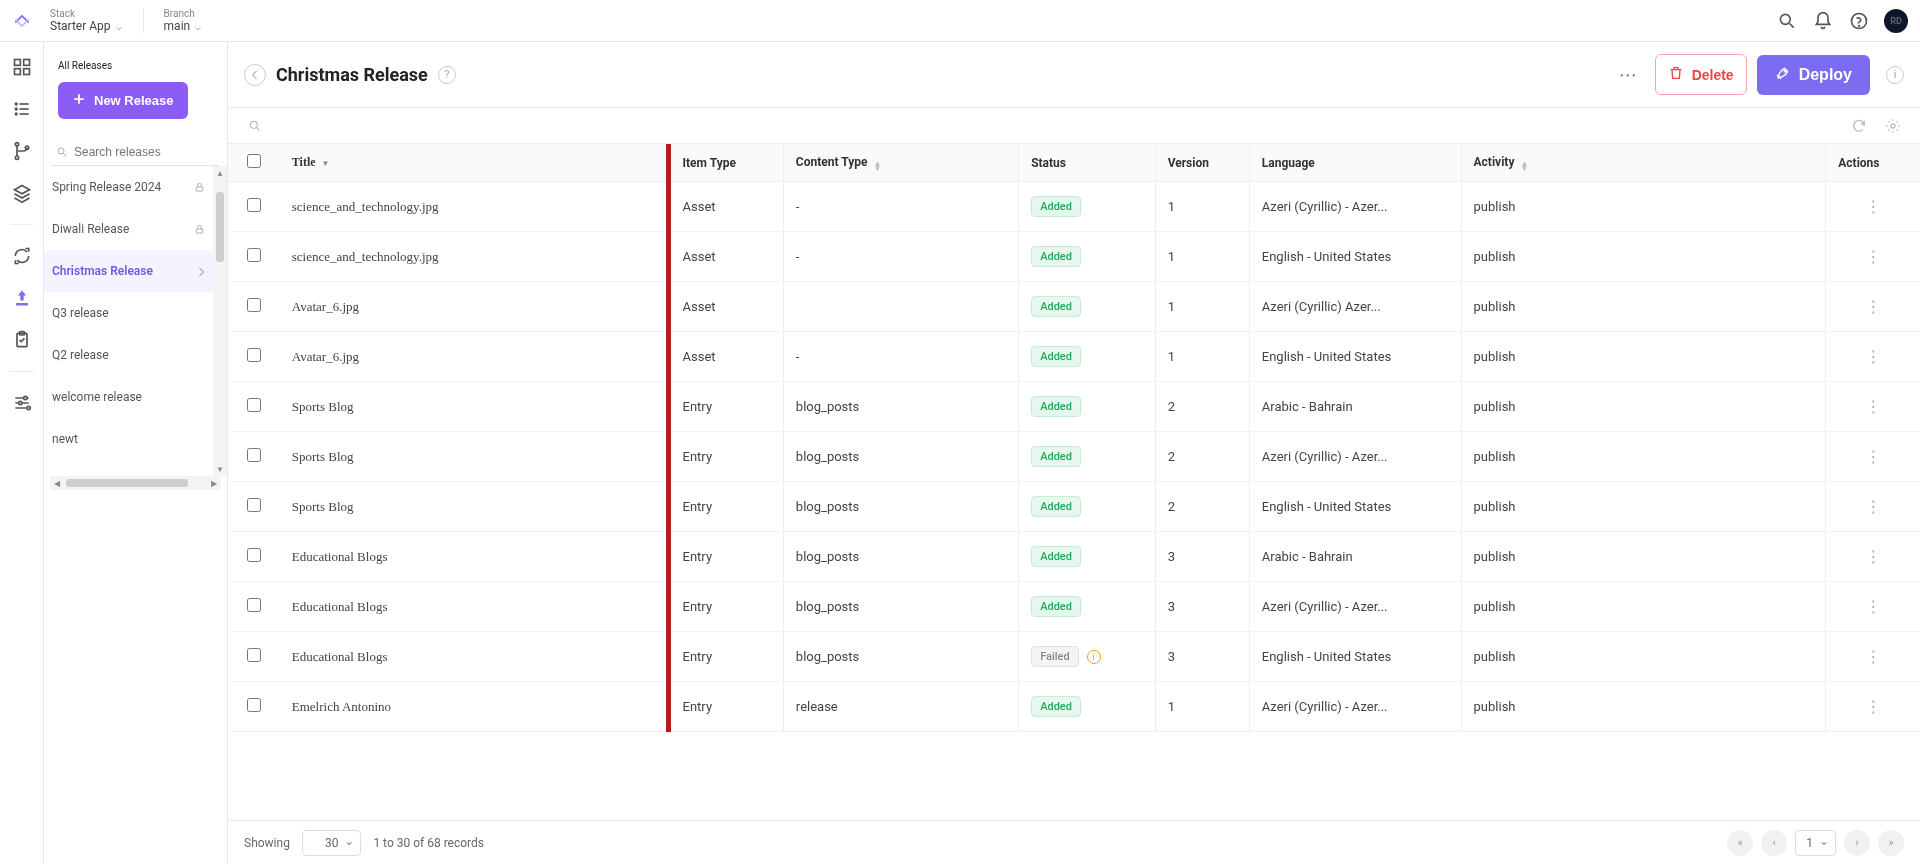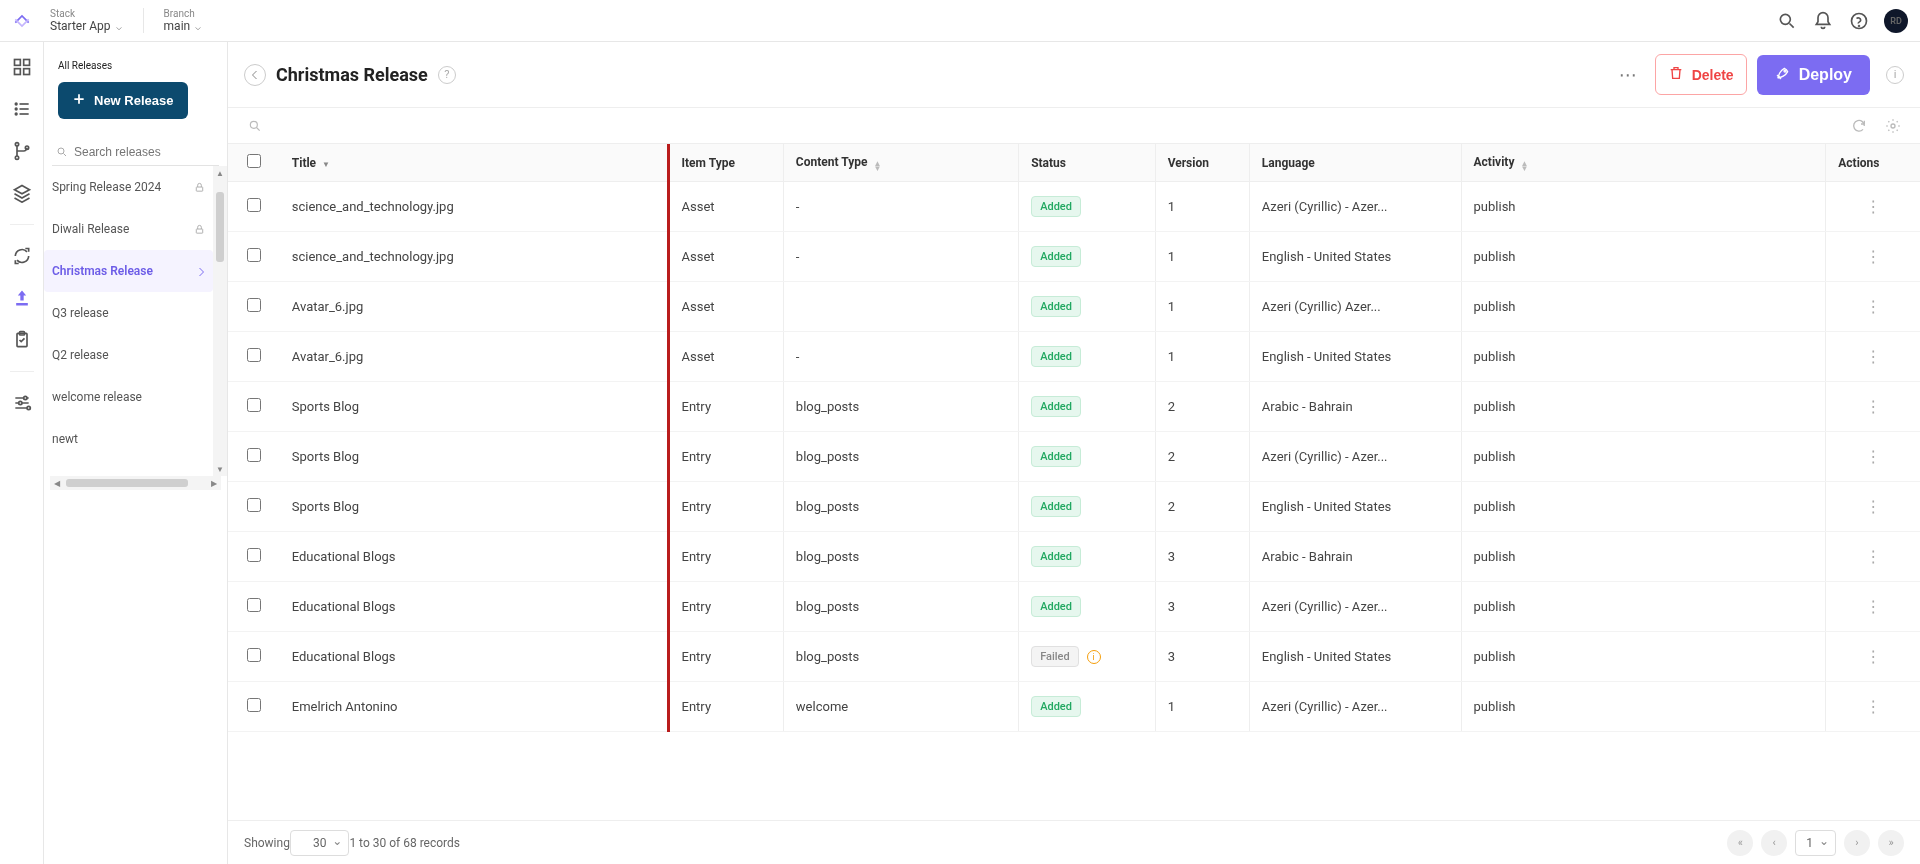--- a/index.html
+++ b/index.html
@@ -20,21 +20,21 @@
 .main { display: flex; height: calc(100vh - 42px); }
 
 
 .nav-rail { width: 44px; border-right: 1px solid #e7e7e7; display: flex; flex-direction: column; align-items: center; padding-top: 14px; gap: 20px; }
 .nav-rail .icon-btn { width: 22px; height: 22px; }
 
 
 .release-panel { width: 184px; border-right: 1px solid #e7e7e7; display: flex; flex-direction: column; }
 .release-panel-header { padding: 18px 14px 10px; }
 .release-panel-title { font-size: 10px; font-weight: 400; color: #222; margin-bottom: 11px; }
-.new-release-btn { background: #0c4a6e; color: #fff; border: none; border-radius: 6px; padding: 10px 14px; font-size: 13px; font-weight: 600; display: flex; align-items: center; gap: 8px; cursor: pointer; }
+.new-release-btn { background: #8b5cf6; color: #fff; border: none; border-radius: 6px; padding: 10px 14px; font-size: 13px; font-weight: 600; display: flex; align-items: center; gap: 8px; cursor: pointer; }
 .search-wrap { margin: 10px 8px 0; position: relative; }
 .search-input { width: 100%; border: none; border-bottom: 1px solid #e3e3e3; padding: 6px 4px 6px 22px; font-size: 12px; outline: none; }
 .search-icon-sm { position: absolute; left: 4px; top: 7px; width: 12px; height: 12px; color: #aaa; }
 .release-item { padding: 14px 8px; font-size: 12px; color: #555; display: flex; align-items: center; justify-content: space-between; cursor: pointer; border-radius: 4px; }
 .release-item.active { background: #f5f3ff; color: #6c5ce7; font-weight: 600; }
 .lock-icon { width: 11px; height: 11px; color: #aaa; }
 .chev-right { width: 10px; height: 10px; }
 
 .scroll-track-v { width: 14px; background: #f4f4f4; display: flex; flex-direction: column; align-items: center; justify-content: space-between; }
 .scroll-arrow { width: 100%; height: 14px; display: flex; align-items: center; justify-content: center; color: #888; cursor: pointer; font-size: 8px; }
@@ -64,42 +64,42 @@
 .filter-row .icon-btn { color: #bbb; }
 .filter-right { margin-left: auto; display: flex; gap: 12px; }
 
 
 .table-wrap { flex: 1; overflow: auto; }
 table { width: 100%; border-collapse: collapse; }
 thead th { text-align: left; font-size: 12px; font-weight: 700; color: #333; padding: 10px 12px; border-bottom: 1px solid #eee; background: #fafafa; position: sticky; top: 0; }
 thead th.col-version, thead th.col-actions { text-align: left; }
 tbody td { font-size: 13px; color: #444; padding: 14px 12px; border-bottom: 1px solid #f3f3f3; }
 .col-check { width: 44px; text-align: center; }
-.col-title { width: 330px; border-right: 3px solid #b91c1c; }
+.col-title { width: 330px; border-right: 5px solid #b91c1c; font-family: Liberation Serif, serif; }
 .col-itemtype { width: 98px; border-right: 1px solid #eee; }
 .col-contenttype { width: 200px; border-right: 1px solid #eee; }
 .col-status { width: 116px; border-right: 1px solid #eee; }
 .col-version { width: 80px; border-right: 1px solid #eee; }
 .col-language { width: 180px; border-right: 1px solid #eee; }
 .col-activity { width: 310px; border-right: 1px solid #eee; }
 .col-actions { width: 80px; text-align: center; }
 
 input[type=checkbox] { width: 14px; height: 14px; cursor: pointer; }
 
 .badge { display: inline-block; padding: 3px 8px; border-radius: 4px; font-size: 11px; font-weight: 500; }
 .badge-added { background: #e6f7ee; color: #22a861; border: 1px solid #c6ecd7; }
 .badge-failed { background: #f4f4f4; color: #888; border: 1px solid #e0e0e0; }
 .fail-info { display: inline-flex; width: 14px; height: 14px; border-radius: 50%; border: 1px solid #f59e0b; color: #f59e0b; align-items: center; justify-content: center; font-size: 9px; margin-left: 8px; cursor: pointer; }
 
 .row-actions { color: #aaa; cursor: pointer; font-size: 16px; text-align: center; }
 .sort-caret { font-size: 8px; margin-left: 6px; color: #888; }
 .sort-updown { font-size: 8px; margin-left: 6px; color: #bbb; display: inline-flex; flex-direction: column; line-height: 5px; }
 
 
-.footer { height: 44px; border-top: 1px solid #eee; display: flex; align-items: center; padding: 0 16px; font-size: 12px; color: #666; }
+.footer { height: 44px; border-top: 1px solid #eee; display: flex; align-items: center; padding: 0 16px; font-size: 12px; color: #666; gap: 12px; }
 .page-size { border: 1px solid #ddd; border-radius: 4px; padding: 5px 22px 5px 22px; font-size: 12px; position: relative; cursor: pointer; }
 .page-size::after { content: "⌄"; position: absolute; right: 6px; top: 3px; color: #888; }
 .footer-right { margin-left: auto; display: flex; align-items: center; gap: 8px; }
 .pager-btn { width: 26px; height: 26px; border-radius: 50%; background: #f1f1f1; display: flex; align-items: center; justify-content: center; color: #999; cursor: pointer; font-size: 11px; }
 .page-input { border: 1px solid #ddd; border-radius: 4px; padding: 5px 22px 5px 10px; font-size: 12px; position: relative; cursor: pointer; }
 .page-input::after { content: "⌄"; position: absolute; right: 6px; top: 3px; color: #888; }
 
 </style>
 </head>
 <body>
@@ -472,21 +472,21 @@
               <td class="col-status"><span class="badge badge-failed">Failed</span><span class="fail-info">i</span></td>
               <td class="col-version">3</td>
               <td class="col-language">English - United States</td>
               <td class="col-activity">publish</td>
               <td class="col-actions row-actions">⋮</td>
             </tr>
             <tr>
               <td class="col-check"><input type="checkbox" style=""></td>
               <td class="col-title">Emelrich Antonino</td>
               <td class="col-itemtype">Entry</td>
-              <td class="col-contenttype">welcome</td>
+              <td class="col-contenttype">release</td>
               <td class="col-status"><span class="badge badge-added">Added</span></td>
               <td class="col-version">1</td>
               <td class="col-language">Azeri (Cyrillic) - Azer...</td>
               <td class="col-activity">publish</td>
               <td class="col-actions row-actions">⋮</td>
             </tr>
           </tbody>
       </table>
     </div>
 

